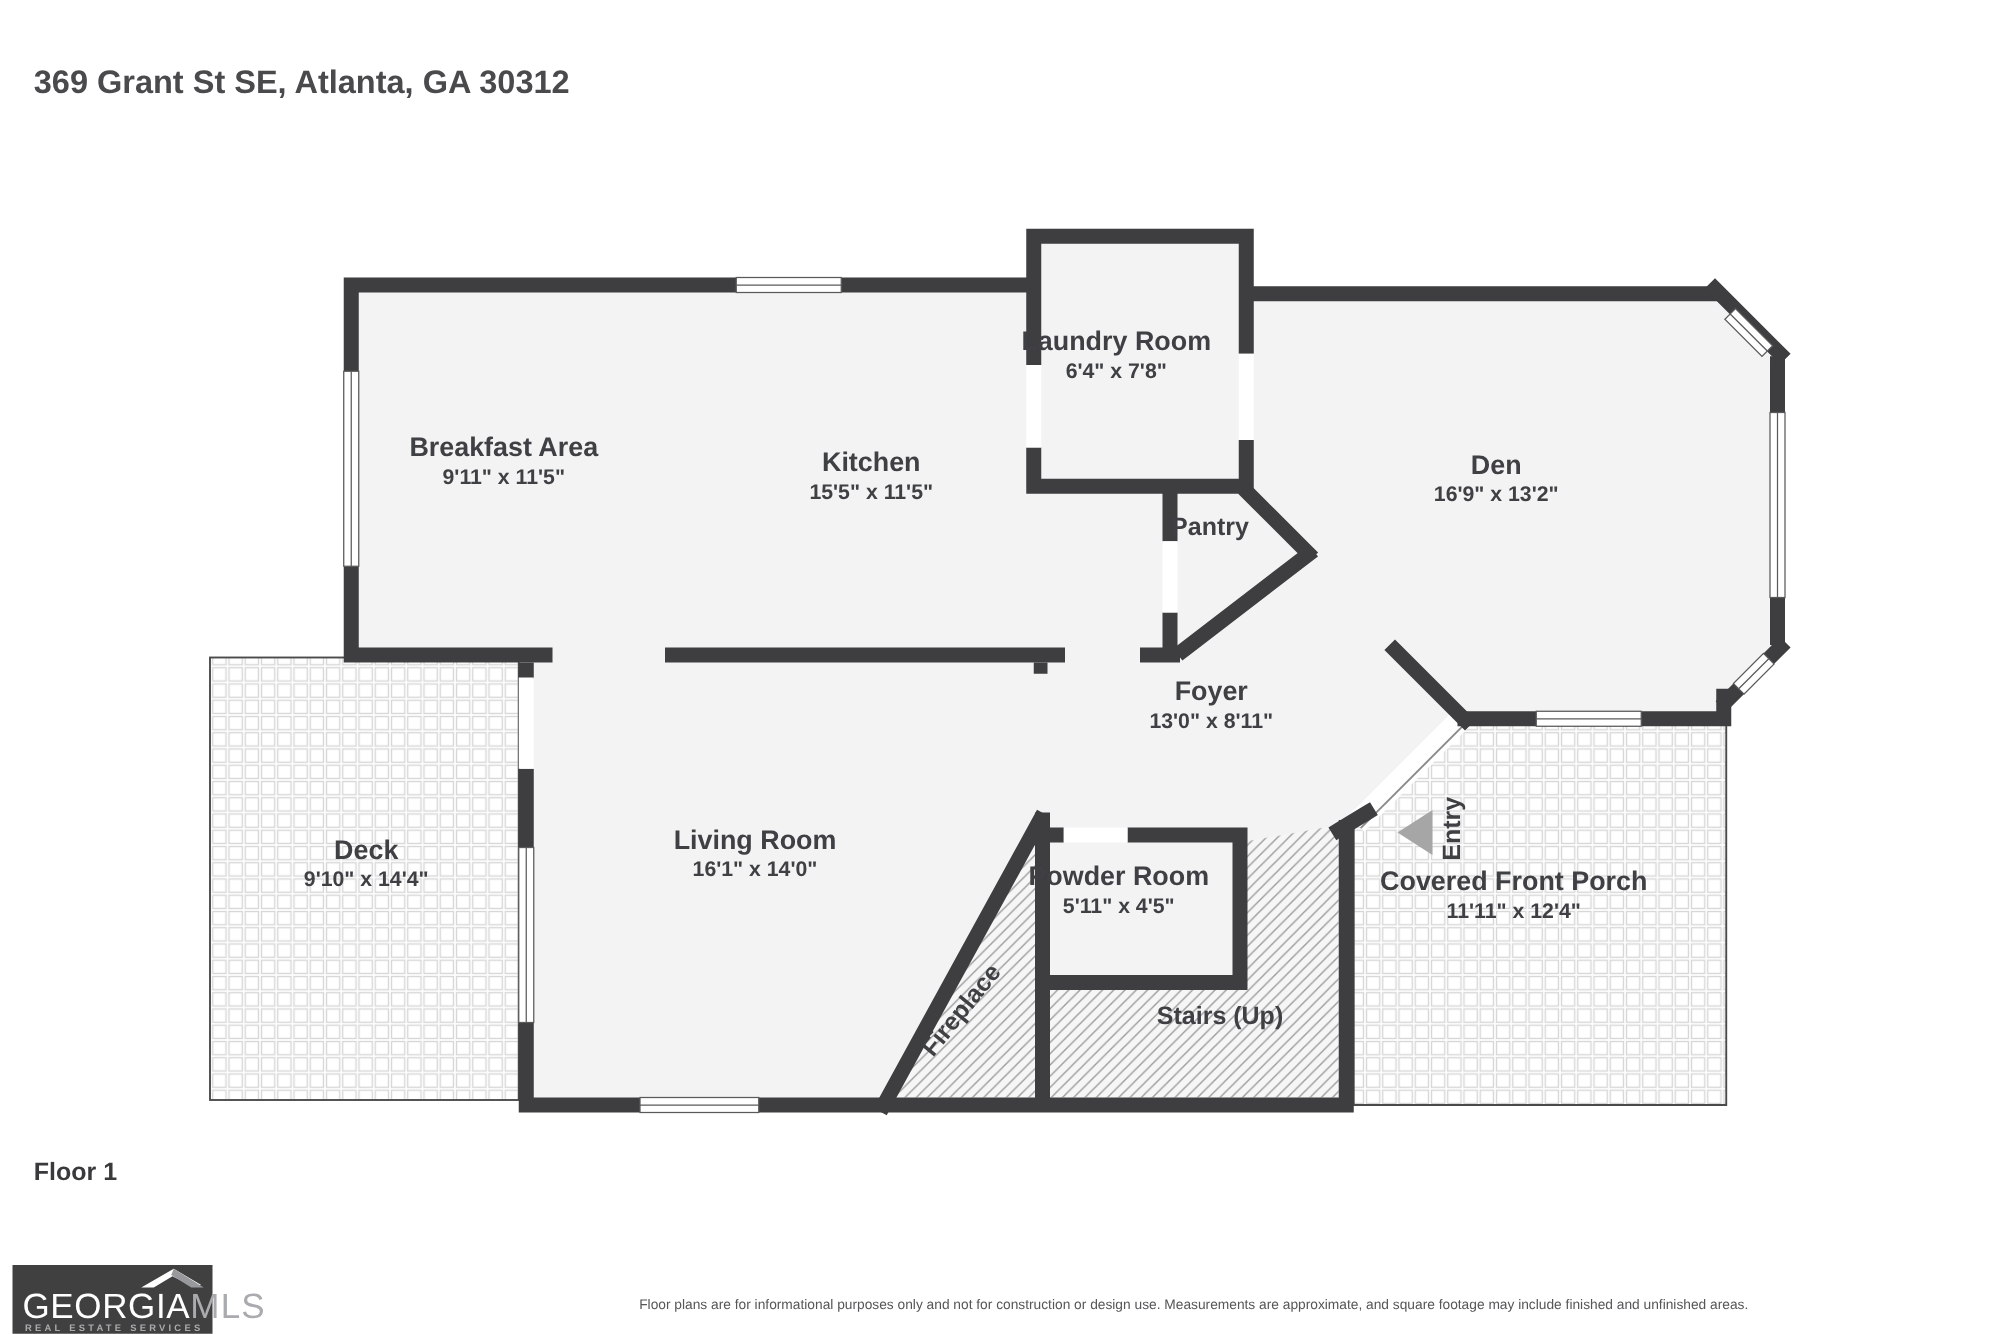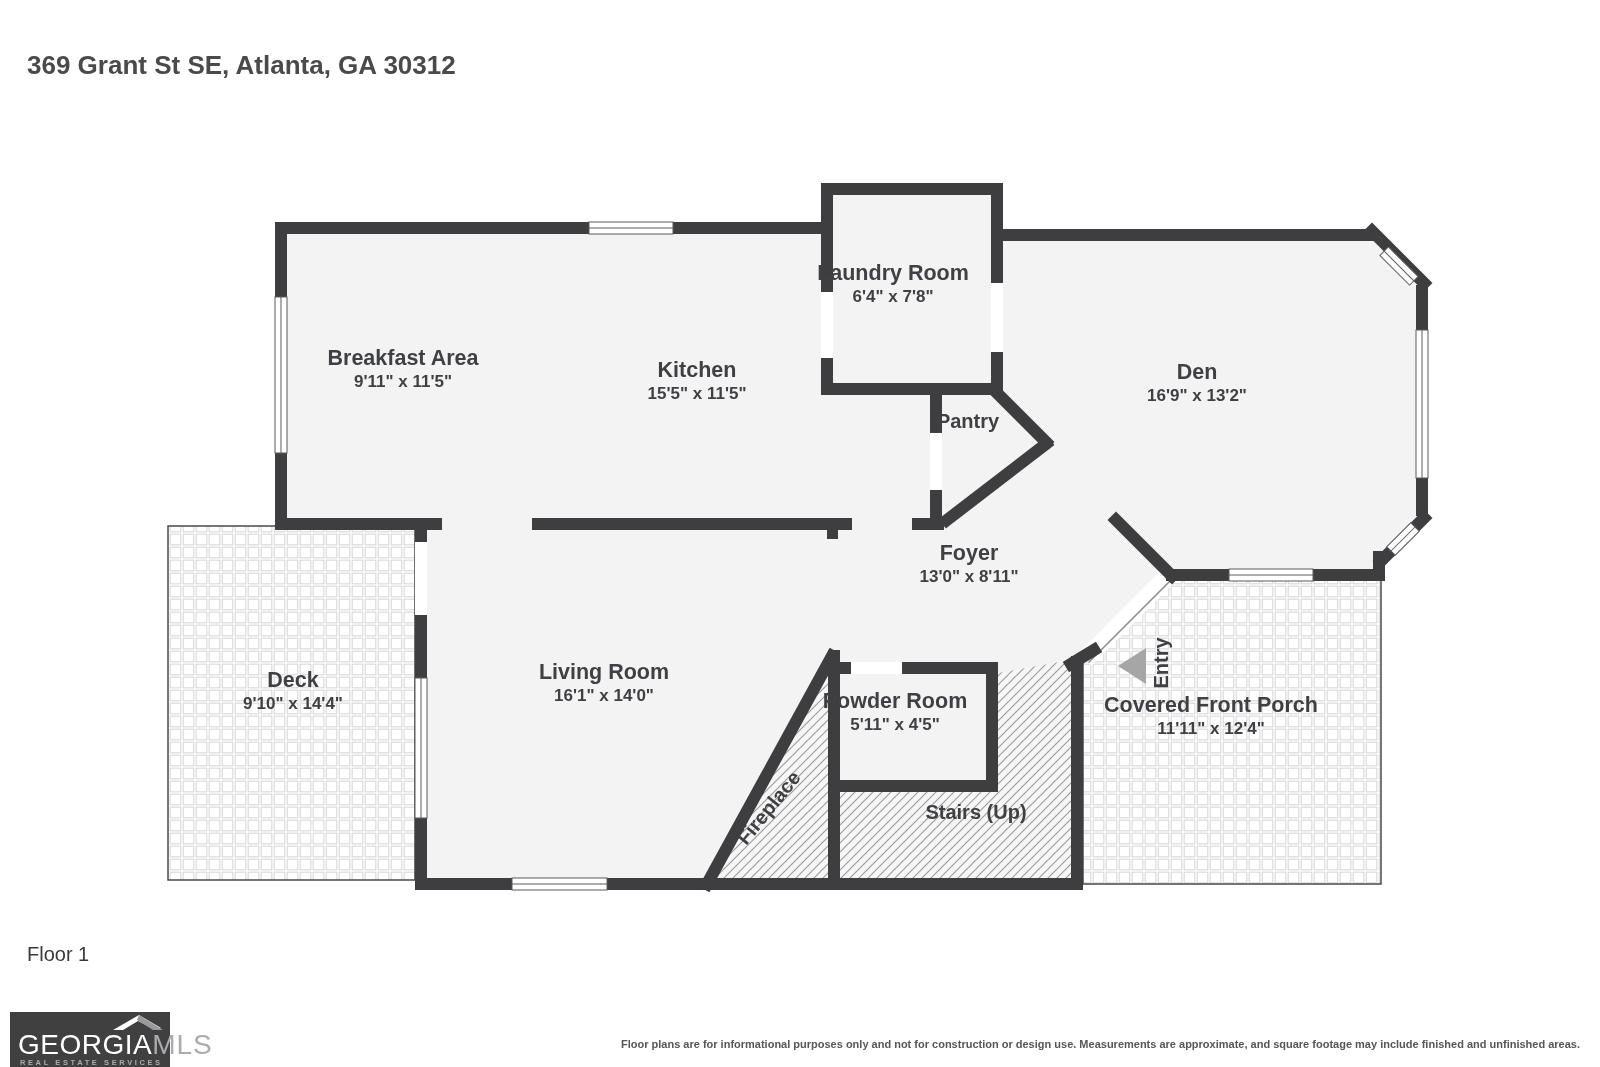--- a/index.html
+++ b/index.html
@@ -1,21 +1,21 @@
 <!DOCTYPE html>
 <html><head>
 <meta charset="utf-8">
 <style>
   html,body{margin:0;padding:0;background:#ffffff;}
   body{width:1600px;height:1067px;position:relative;overflow:hidden;
        font-family:"Liberation Sans","DejaVu Sans",sans-serif;}
   .title{position:absolute;left:27px;top:50px;font-size:26px;font-weight:700;color:#4a4a4c;}
-  .floor-label{position:absolute;left:27px;top:927px;font-size:20px;font-weight:400;color:#3a3a3c;margin-top:16px;}
-  .disclaimer{position:absolute;left:330px;top:1038px;width:1250px;text-align:right;
-              font-size:11px;font-weight:700;color:#565658;}
+  .floor-label{position:absolute;left:27px;top:927px;font-size:20px;font-weight:700;color:#3a3a3c;}
+  .disclaimer{position:absolute;left:330px;top:1038px;width:1250px;text-align:center;
+              font-size:11px;font-weight:400;color:#565658;}
   .plan-svg{position:absolute;left:0;top:0;}
   svg text{font-family:"Liberation Sans","DejaVu Sans",sans-serif;font-weight:700;fill:#3e4044;}
   svg text.rn{font-size:21.5px;}
   svg text.rd{font-size:17px;}
   svg text.rs{font-size:20px;}
   .logo{position:absolute;left:10px;top:1012px;width:160px;height:72px;background:#404040;}
   .logo .roof{position:absolute;top:1px;right:5px;}
   .logo .brand{position:absolute;left:8px;top:17px;white-space:nowrap;letter-spacing:0px;}
   .logo .georgia{font-size:28px;font-weight:400;color:#ffffff;letter-spacing:0.5px;}
   .logo .mls{font-size:28px;font-weight:400;color:#a9abae;letter-spacing:1px;}

